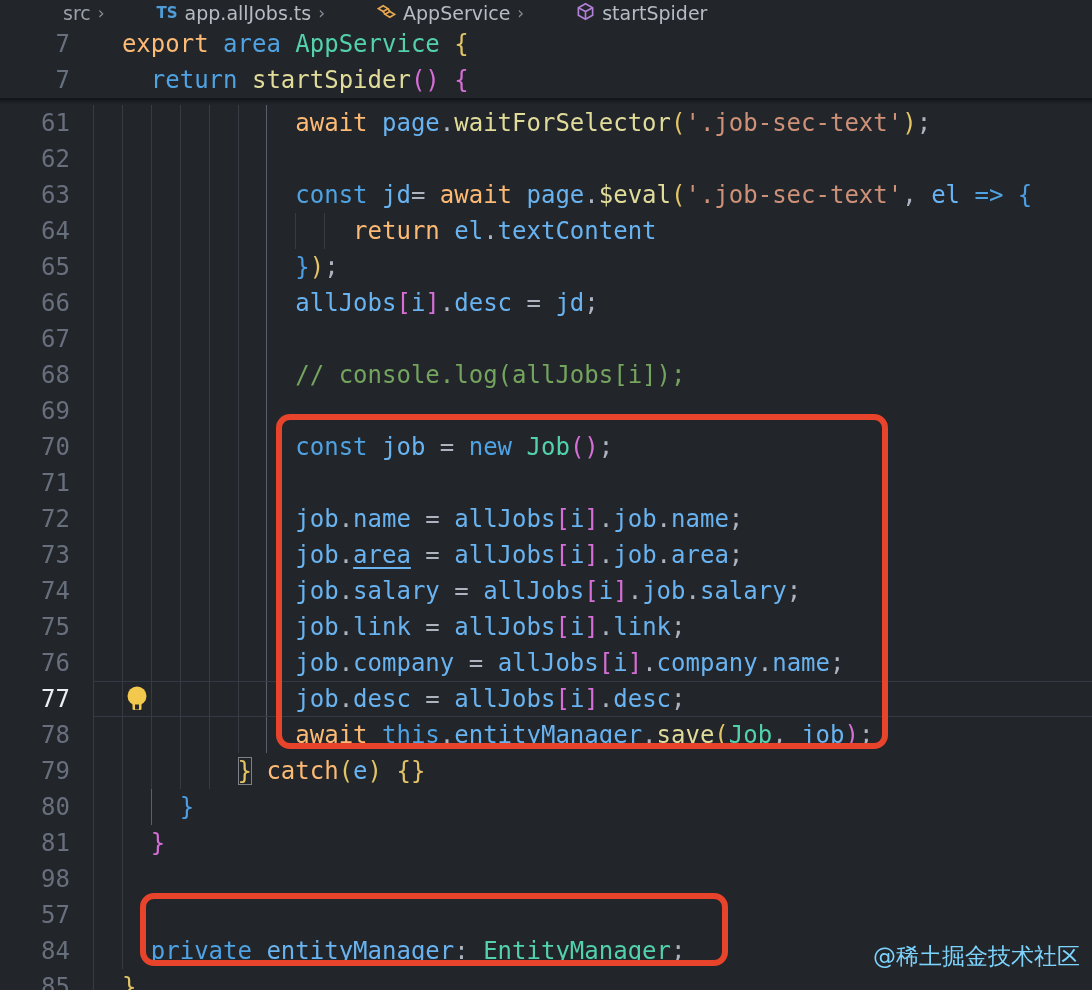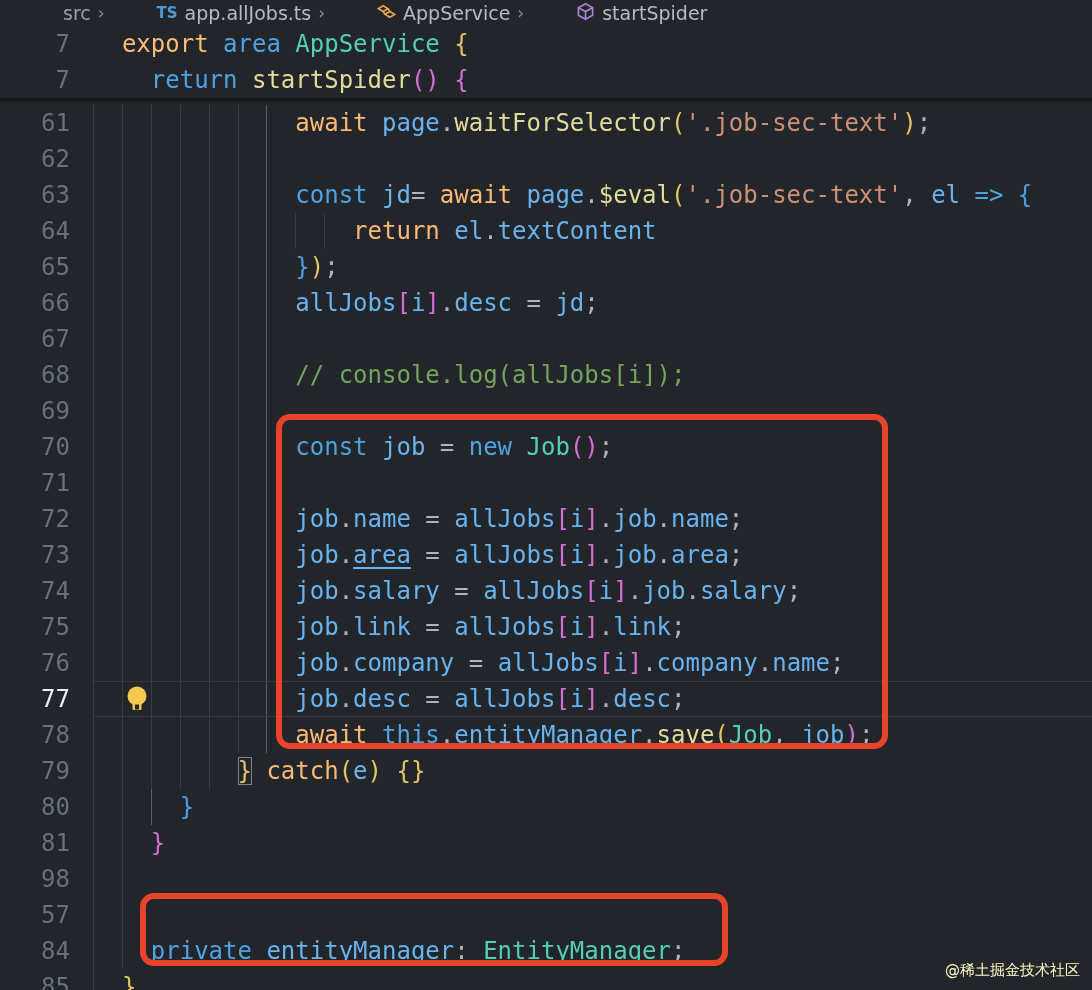--- a/index.html
+++ b/index.html
@@ -47,22 +47,22 @@
   .sticky{position:relative;background:#22262b;z-index:5;}
   .sticky-shadow{height:8px;margin-top:-1px;
     background:linear-gradient(to bottom, rgba(0,0,0,0.55), rgba(0,0,0,0));
     position:relative;z-index:4;}
   
   .ann-box{position:absolute;border:6px solid #e8432b;border-radius:14px;
     box-sizing:border-box;pointer-events:none;z-index:20;}
   
   .bulb{position:absolute;left:124px;top:4px;width:26px;height:28px;cursor:pointer;z-index:6;}
   
-  .watermark{position:absolute;right:12px;bottom:10px;z-index:30;
-    font-family:"DejaVu Sans", sans-serif;font-size:15px;color:#fef9c3;}
+  .watermark{position:absolute;right:12px;bottom:18px;z-index:30;
+    font-family:"DejaVu Sans", sans-serif;font-size:23px;color:#7dd3fc;}
 </style>
 </head>
 <body>
 
 <div class="breadcrumb">
   <span class="crumb first">
     <span class="lbl">src</span>
   </span>
   <span class="sep">›</span>
   <span class="crumb">

